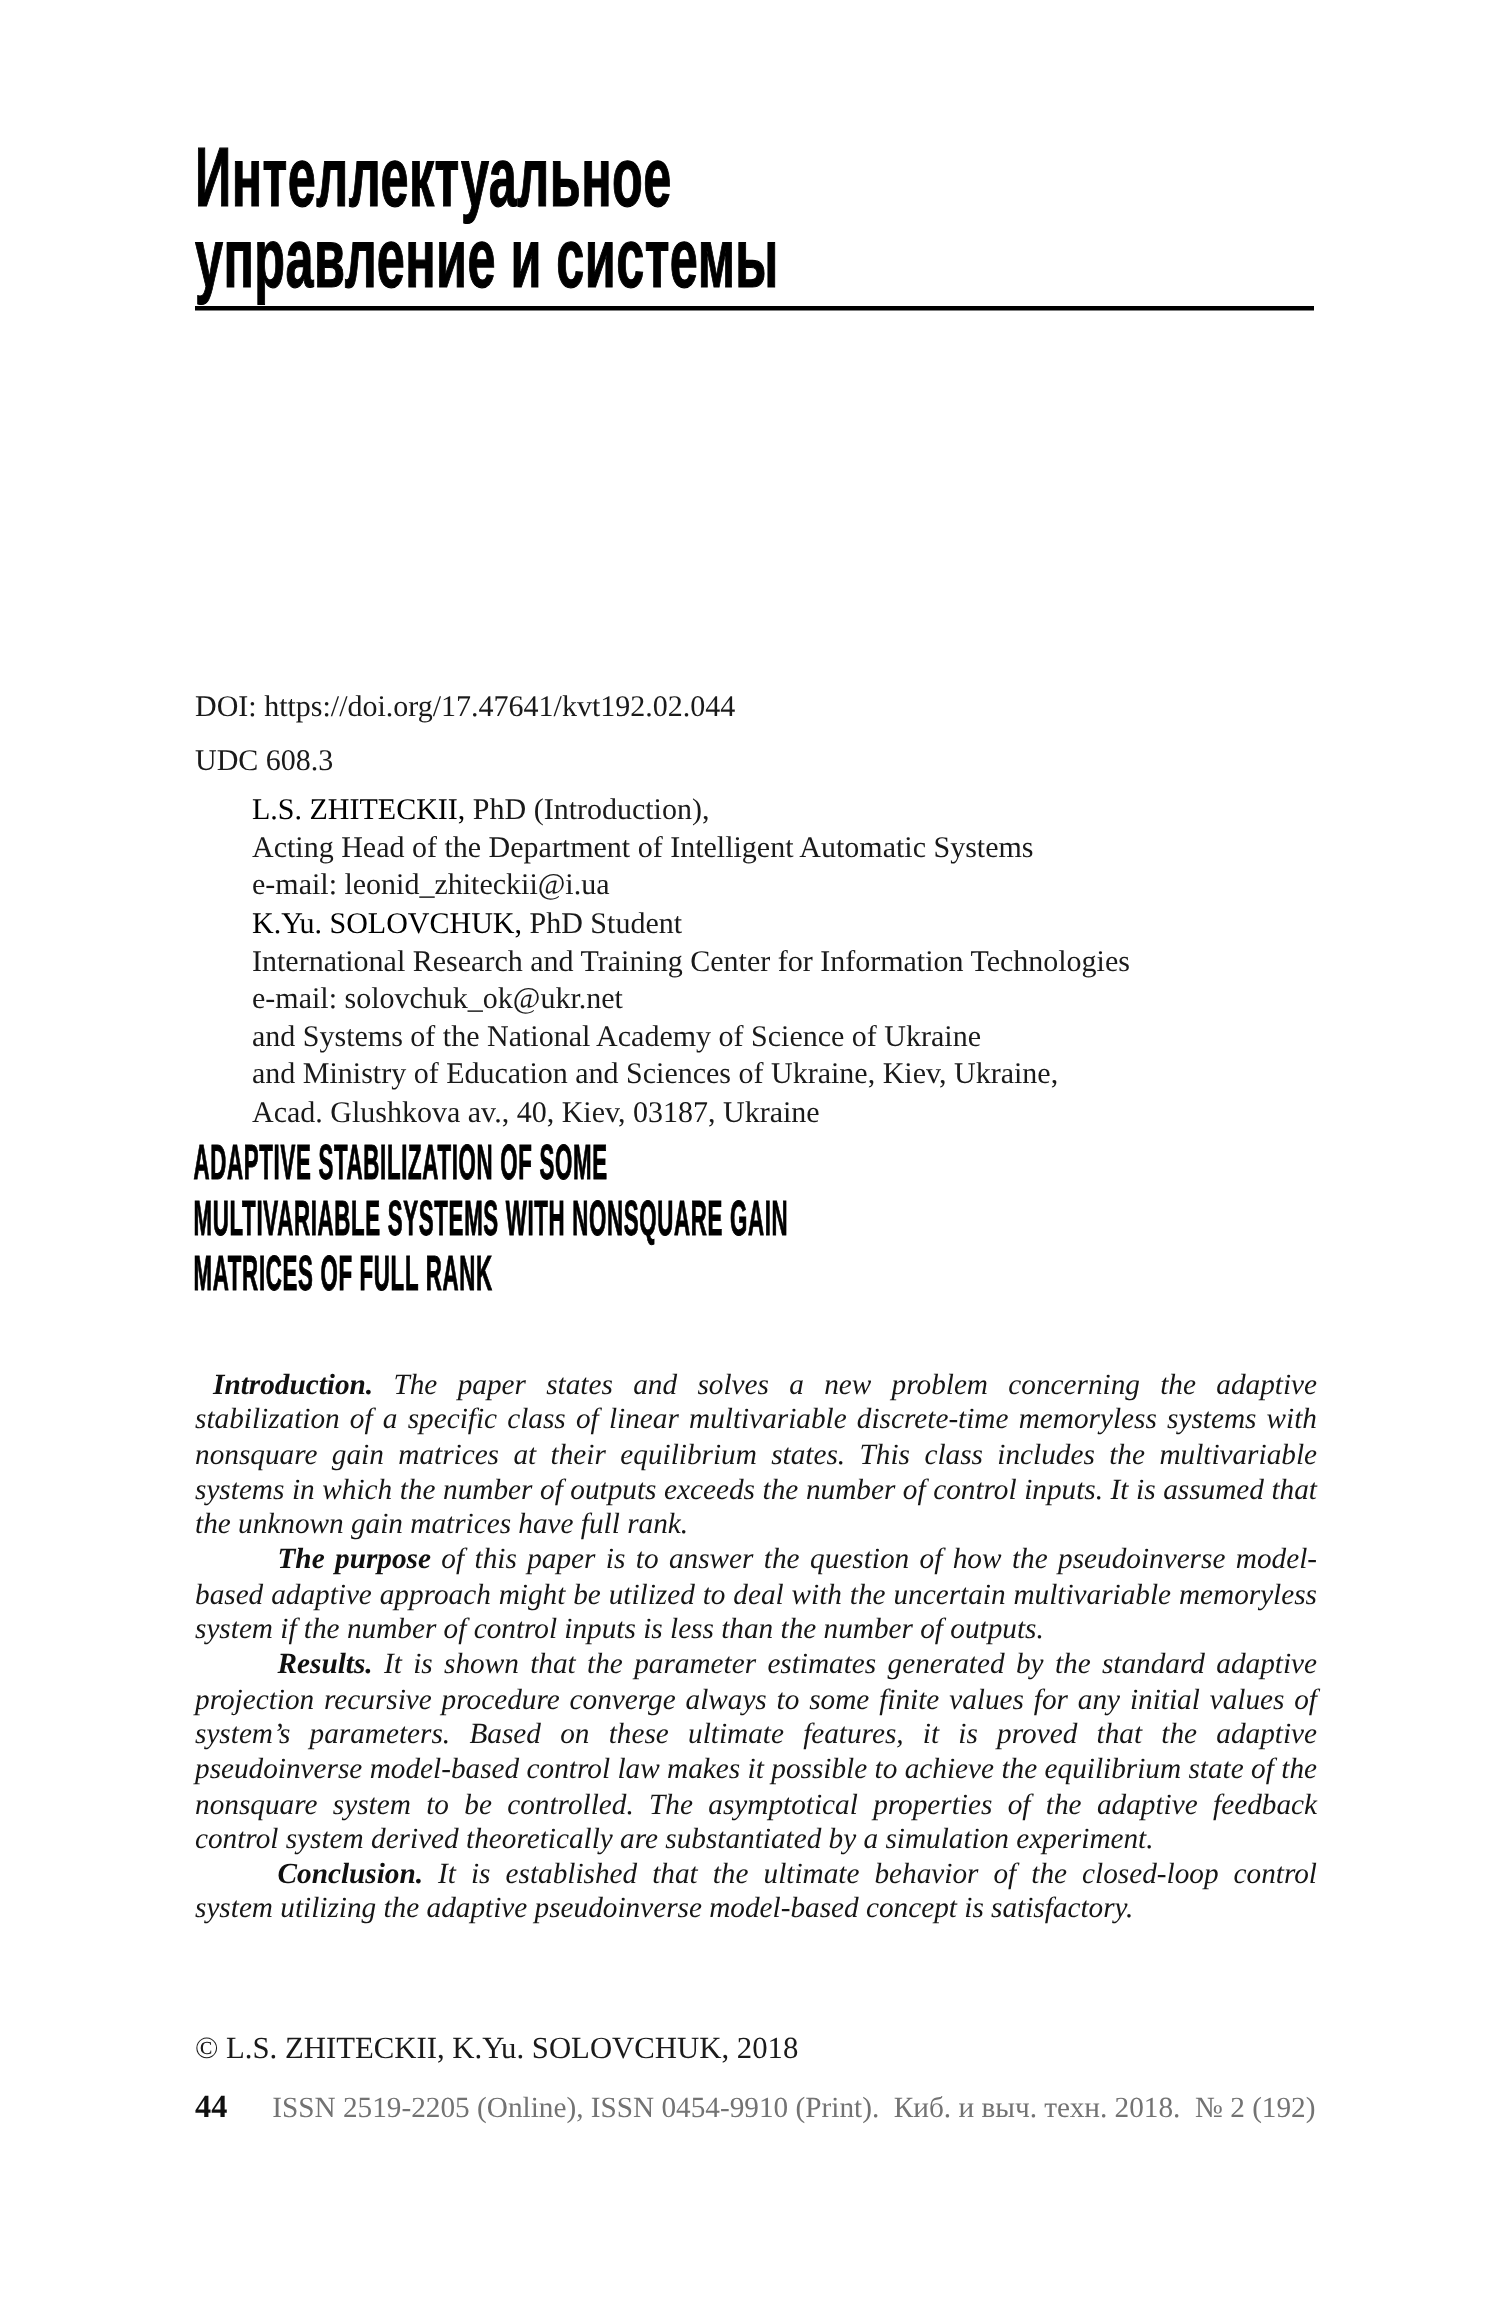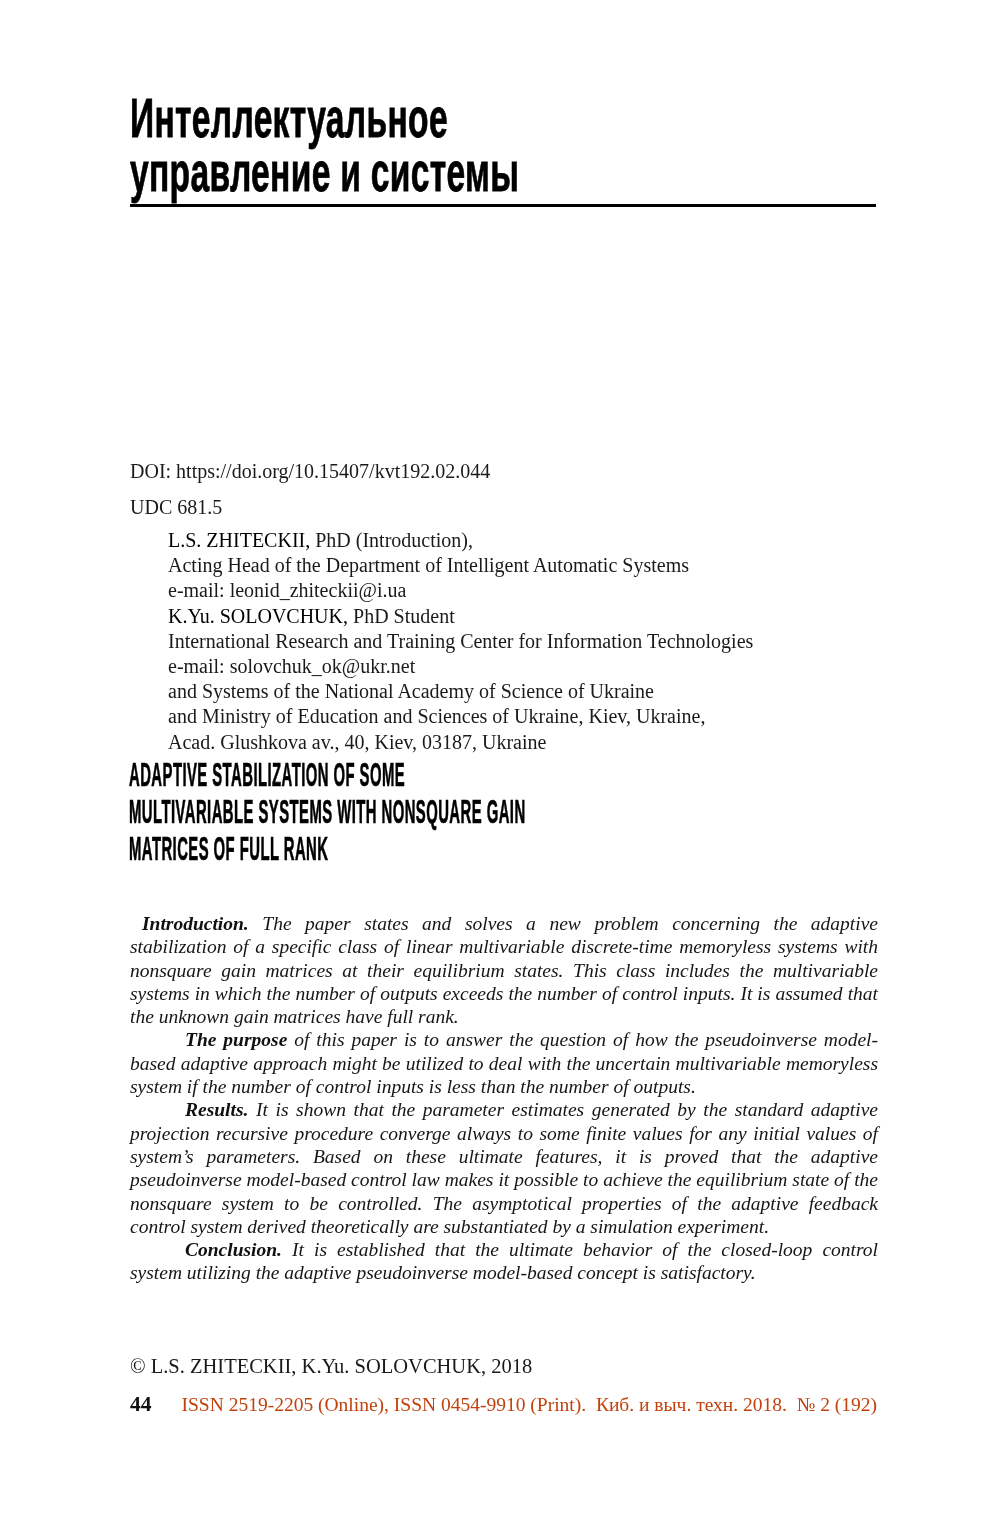--- a/index.html
+++ b/index.html
@@ -124,37 +124,37 @@
     align-items: baseline;
   }
   .pagenum {
     font-weight: bold;
     font-size: 21.5px;
     color: #101010;
   }
   .issn {
     font-size: 19.5px;
     white-space: pre;
-    color: #c2410c;
+    color: #737373;
   }
 </style>
 </head>
 <body>
 
 <div class="page">
 
   <header class="section-header">
     <div>Интеллектуальное</div>
     <div>управление и системы</div>
   </header>
 
   <div class="header-rule"></div>
 
-  <div class="doi">DOI: https://doi.org/10.15407/kvt192.02.044</div>
-  <div class="udc">UDC 681.5</div>
+  <div class="doi">DOI: https://doi.org/17.47641/kvt192.02.044</div>
+  <div class="udc">UDC 608.3</div>
 
   <div class="authors">
     <div class="author-line"><b>L.S. ZHITECKII,</b><span> PhD (Introduction),</span></div>
     <div class="author-line"><b></b><span>Acting Head of the Department of Intelligent Automatic Systems</span></div>
     <div class="author-line"><b></b><span>e-mail: leonid_zhiteckii@i.ua</span></div>
     <div class="author-line"><b>K.Yu. SOLOVCHUK,</b><span> PhD Student</span></div>
     <div class="author-line"><b></b><span>International Research and Training Center for Information Technologies</span></div>
     <div class="author-line"><b></b><span>e-mail: solovchuk_ok@ukr.net</span></div>
     <div class="author-line"><b></b><span>and Systems of the National Academy of Science of Ukraine</span></div>
     <div class="author-line"><b></b><span>and Ministry of Education and Sciences of Ukraine, Kiev, Ukraine,</span></div>

